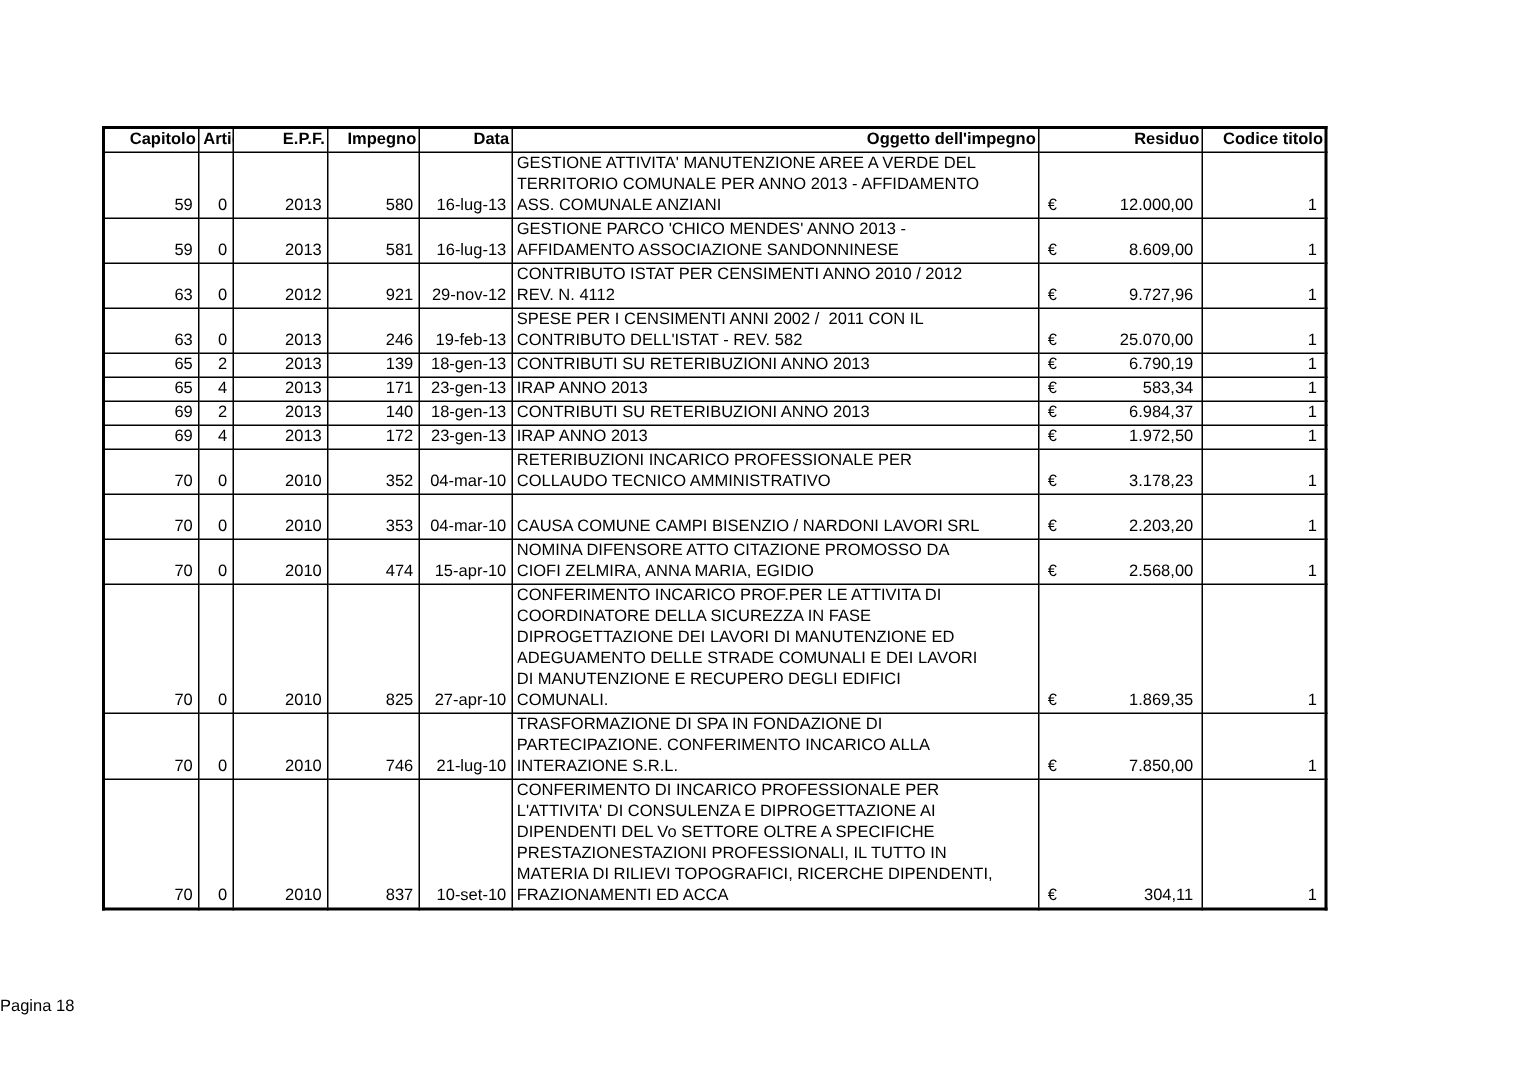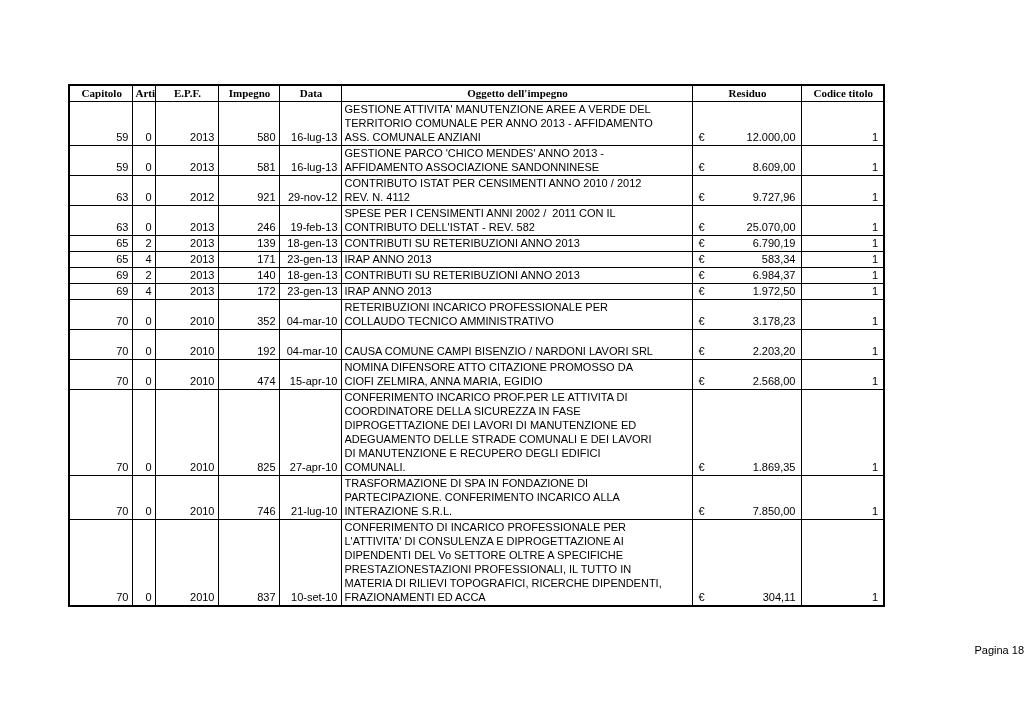--- a/index.html
+++ b/index.html
@@ -21,26 +21,25 @@
     border: 2px solid #000;
   }
   .impegni th, .impegni td {
     border: 1px solid #000;
     font-size: 11px;
     padding: 0;
     overflow: hidden;
   }
   .impegni thead th {
     font-weight: bold;
-    text-align: center;
+    text-align: right;
     white-space: nowrap;
     padding: 1px 1px 1px 3px;
     height: 15px;
     line-height: 13px;
-    font-family: Liberation Serif, serif;
   }
   .impegni td { vertical-align: bottom; }
   td.cell-num {
     text-align: right;
     padding: 0 3px 1px 2px;
     line-height: 14px;
     white-space: nowrap;
   }
   td.cell-oggetto {
     vertical-align: top;
@@ -61,22 +60,22 @@
     line-height: 14px;
   }
   td.cell-codice {
     text-align: right;
     padding: 0 5px 1px 2px;
     line-height: 14px;
   }
   .page-footer {
     position: absolute;
     left: 0; right: 0;
-    top: 644px;
-    text-align: right;
+    top: 665px;
+    text-align: left;
     font-size: 11px;
   }
 </style>
 </head>
 <body>
 
 <table class="impegni">
   <colgroup>
     <col style="width:63px">
     <col style="width:23px">
@@ -256,21 +255,21 @@
         <span>€</span>
         <span>3.178,23</span>
       </div>
     </td>
     <td class="cell-codice">1</td>
   </tr>
       <tr>
     <td class="cell-num">70</td>
     <td class="cell-num">0</td>
     <td class="cell-num">2010</td>
-    <td class="cell-num">192</td>
+    <td class="cell-num">353</td>
     <td class="cell-num">04-mar-10</td>
     <td class="cell-oggetto">
           <div class="og-line"></div>
           <div class="og-line">CAUSA COMUNE CAMPI BISENZIO / NARDONI LAVORI SRL</div>
         </td>
     <td class="cell-residuo">
       <div class="residuo-inner">
         <span>€</span>
         <span>2.203,20</span>
       </div>

